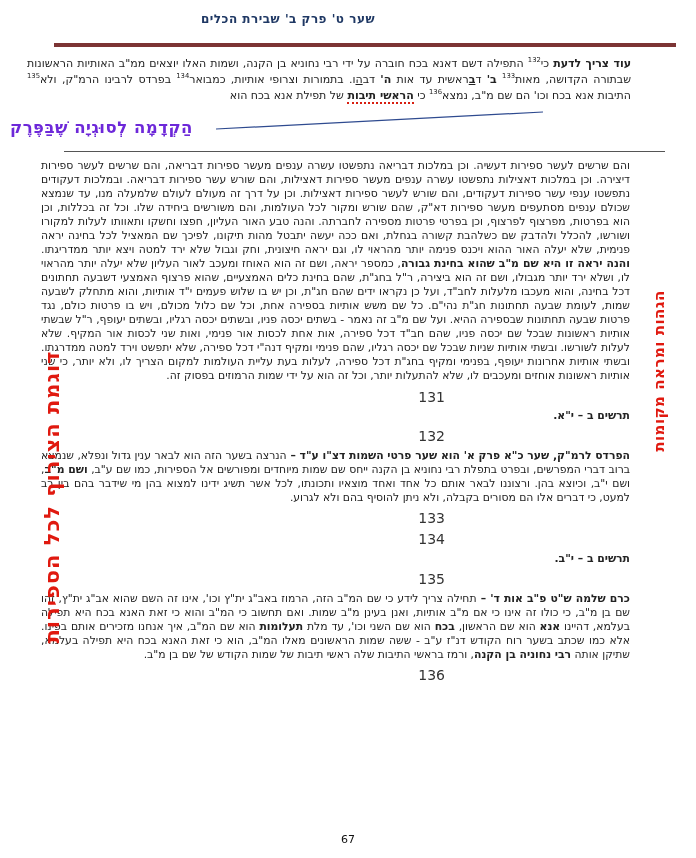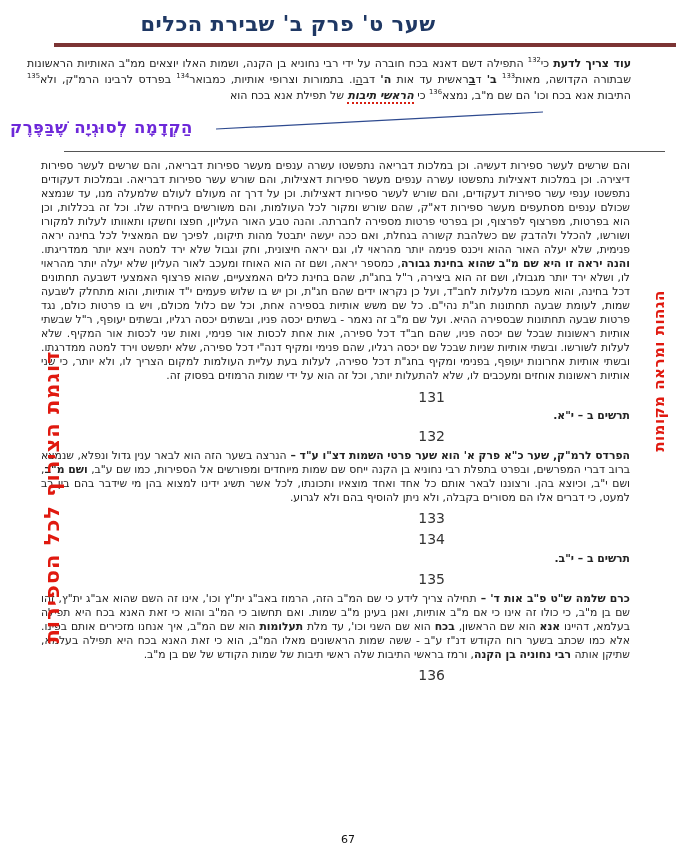--- a/index.html
+++ b/index.html
@@ -2,33 +2,33 @@
 <html lang="he"><head>
 <meta charset="utf-8">
 <style>
   html,body{margin:0;padding:0;}
   body{
     width:696px;height:858px;position:relative;background:#ffffff;
     font-family:"DejaVu Sans",sans-serif;color:#1a1a1a;overflow:hidden;
   }
   .page-title{
     position:absolute;top:12px;left:0;width:576px;text-align:center;
-    color:#1f3864;font-weight:bold;font-size:21px;letter-spacing:.5px;
+    color:#1f3864;font-weight:bold;font-size:12px;letter-spacing:.5px;
   }
   .title-rule{
     position:absolute;top:43px;left:54px;width:622px;height:4px;background:#7c3434;
   }
   .intro{
     position:absolute;top:56px;right:65px;width:604px;
     direction:rtl;text-align:justify;font-size:11px;line-height:1.44;color:#222;
   }
   .intro sup,.fnotes sup{font-size:.62em;line-height:0;}
   .b{font-weight:bold;}
   .u{text-decoration:underline;}
-  .wavy{border-bottom:2px dotted #d81e10;font-style:italic;}
+  .wavy{border-bottom:2px dotted #d81e10;}
   .handnote{
     position:absolute;top:118px;left:10px;
     color:#6d28d9;font-weight:bold;font-size:16.5px;letter-spacing:.5px;
     direction:rtl;white-space:nowrap;
   }
   .pointer-svg{position:absolute;top:0;left:0;width:696px;height:858px;pointer-events:none;}
   .fnote-sep{
     position:absolute;top:151px;left:64px;width:601px;height:1px;background:#555;
   }
   .fnotes{

